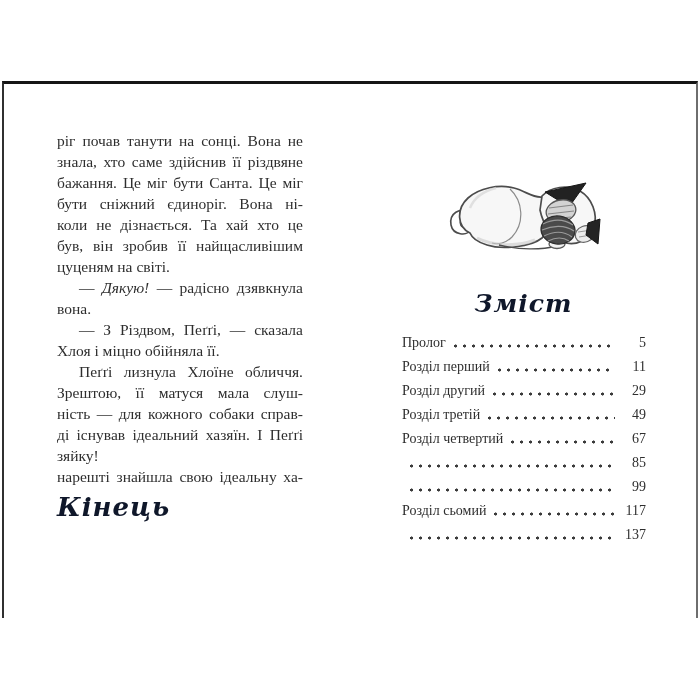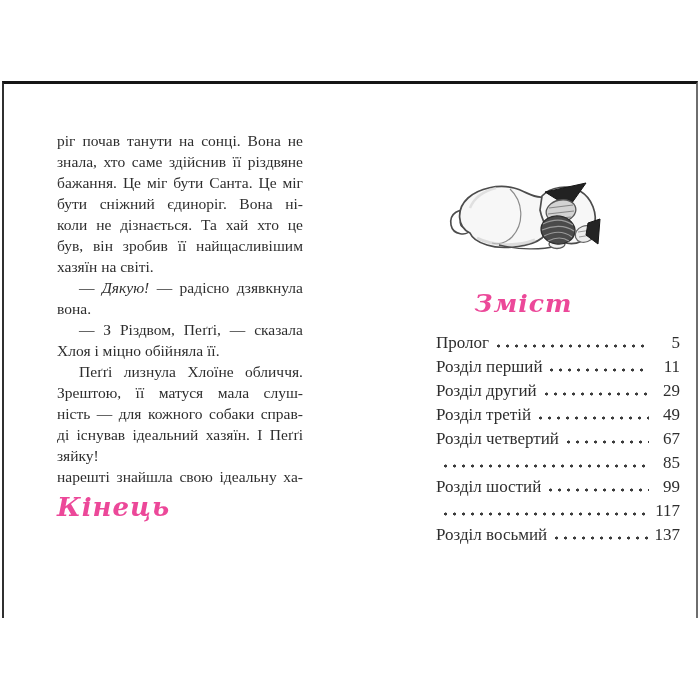--- a/index.html
+++ b/index.html
@@ -23,32 +23,32 @@
   }
   .line{height:21px;white-space:nowrap;}
   .line.justify{display:flex;justify-content:space-between;white-space:normal;}
   .line.indent{padding-left:22px;}
   .line .it{font-style:italic;}
   .ending{
     position:absolute;left:57px;top:492px;width:246px;text-align:left;
   }
   .script{
     font-family:"DejaVu Serif","Liberation Serif",serif;
-    font-style:italic;font-weight:bold;font-size:26px;color:#ec4899;
+    font-style:italic;font-weight:bold;font-size:26px;color:#0f172a;
     letter-spacing:1px;
   }
   
   .pug{position:absolute;left:447px;top:178px;width:158px;height:80px;}
   .toc-heading{
     position:absolute;left:402px;top:289px;width:243px;text-align:center;
     font-size:25px;
   }
   .toc{
     position:absolute;left:402px;top:331px;width:244px;
-    font-size:17px;color:#2e2e2e;margin-left:34px;
+    font-size:14px;color:#2e2e2e;
   }
   .toc-row{display:flex;align-items:baseline;height:24px;line-height:24px;}
   .toc-title{white-space:nowrap;}
   .toc-leader{
     flex:1;height:5px;align-self:flex-end;margin:0 5px 6px 8px;
     background-image:radial-gradient(circle at 1.6px 2px,#3a3a3a 1.3px,rgba(0,0,0,0) 1.8px);
     background-size:9px 5px;background-repeat:repeat-x;
   }
   .toc-num{min-width:26px;text-align:right;white-space:nowrap;}
 </style>
@@ -101,21 +101,21 @@
         <span>хто</span>
         <span>це</span>
       </div>
       <div class="line justify">
         <span>був,</span>
         <span>він</span>
         <span>зробив</span>
         <span>її</span>
         <span>найщасливішим</span>
       </div>
-      <div class="line">хазяїн на світі.</div>
+      <div class="line">цуценям на світі.</div>
       <div class="line justify indent">
         <span>—</span>
         <span class="it">Дякую!</span>
         <span>—</span>
         <span>радісно</span>
         <span>дзявкнула</span>
       </div>
       <div class="line">вона.</div>
       <div class="line justify indent">
         <span>—</span>
@@ -223,27 +223,26 @@
       <div class="toc-row">
         <span class="toc-title">Розділ четвертий</span>
         <span class="toc-leader"></span>
         <span class="toc-num">67</span>
       </div>
       <div class="toc-row">
         <span class="toc-leader"></span>
         <span class="toc-num">85</span>
       </div>
       <div class="toc-row">
-        <span class="toc-title">Розділ шостий</span>
         <span class="toc-leader"></span>
         <span class="toc-num">99</span>
       </div>
       <div class="toc-row">
+        <span class="toc-title">Розділ сьомий</span>
         <span class="toc-leader"></span>
         <span class="toc-num">117</span>
       </div>
       <div class="toc-row">
-        <span class="toc-title">Розділ восьмий</span>
         <span class="toc-leader"></span>
         <span class="toc-num">137</span>
       </div>
     </div>
 </div>
 
 </body></html>

